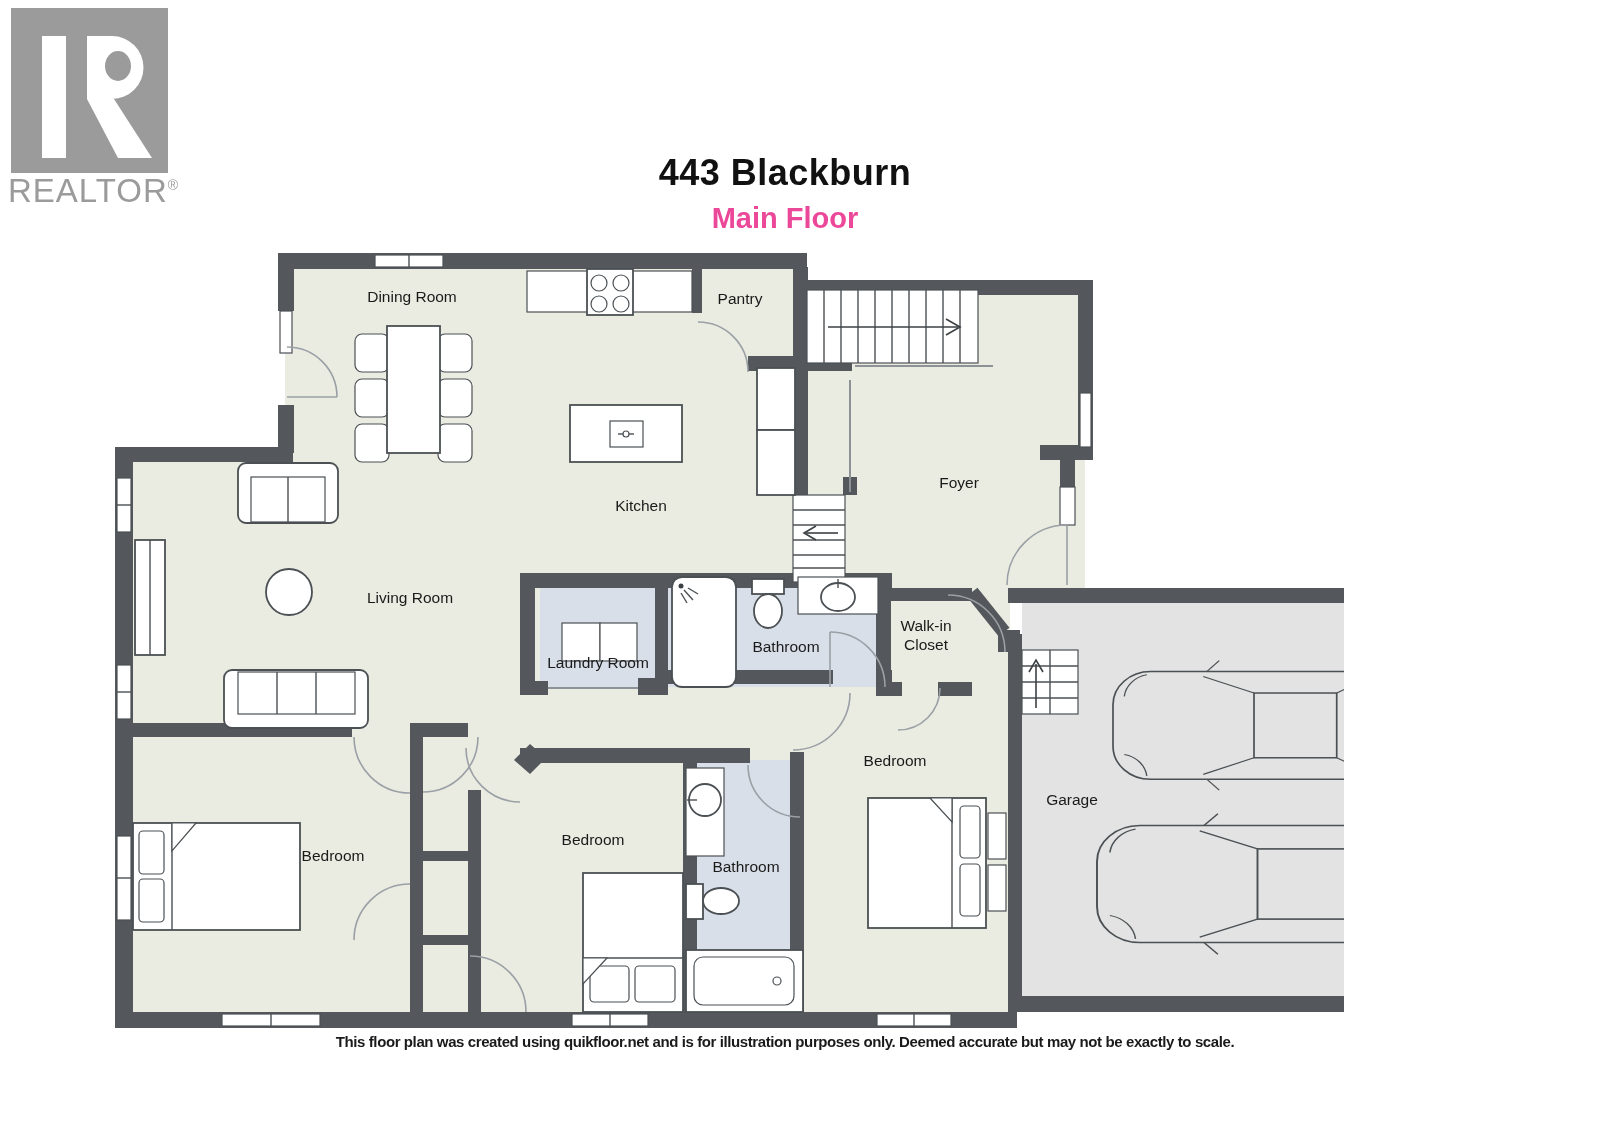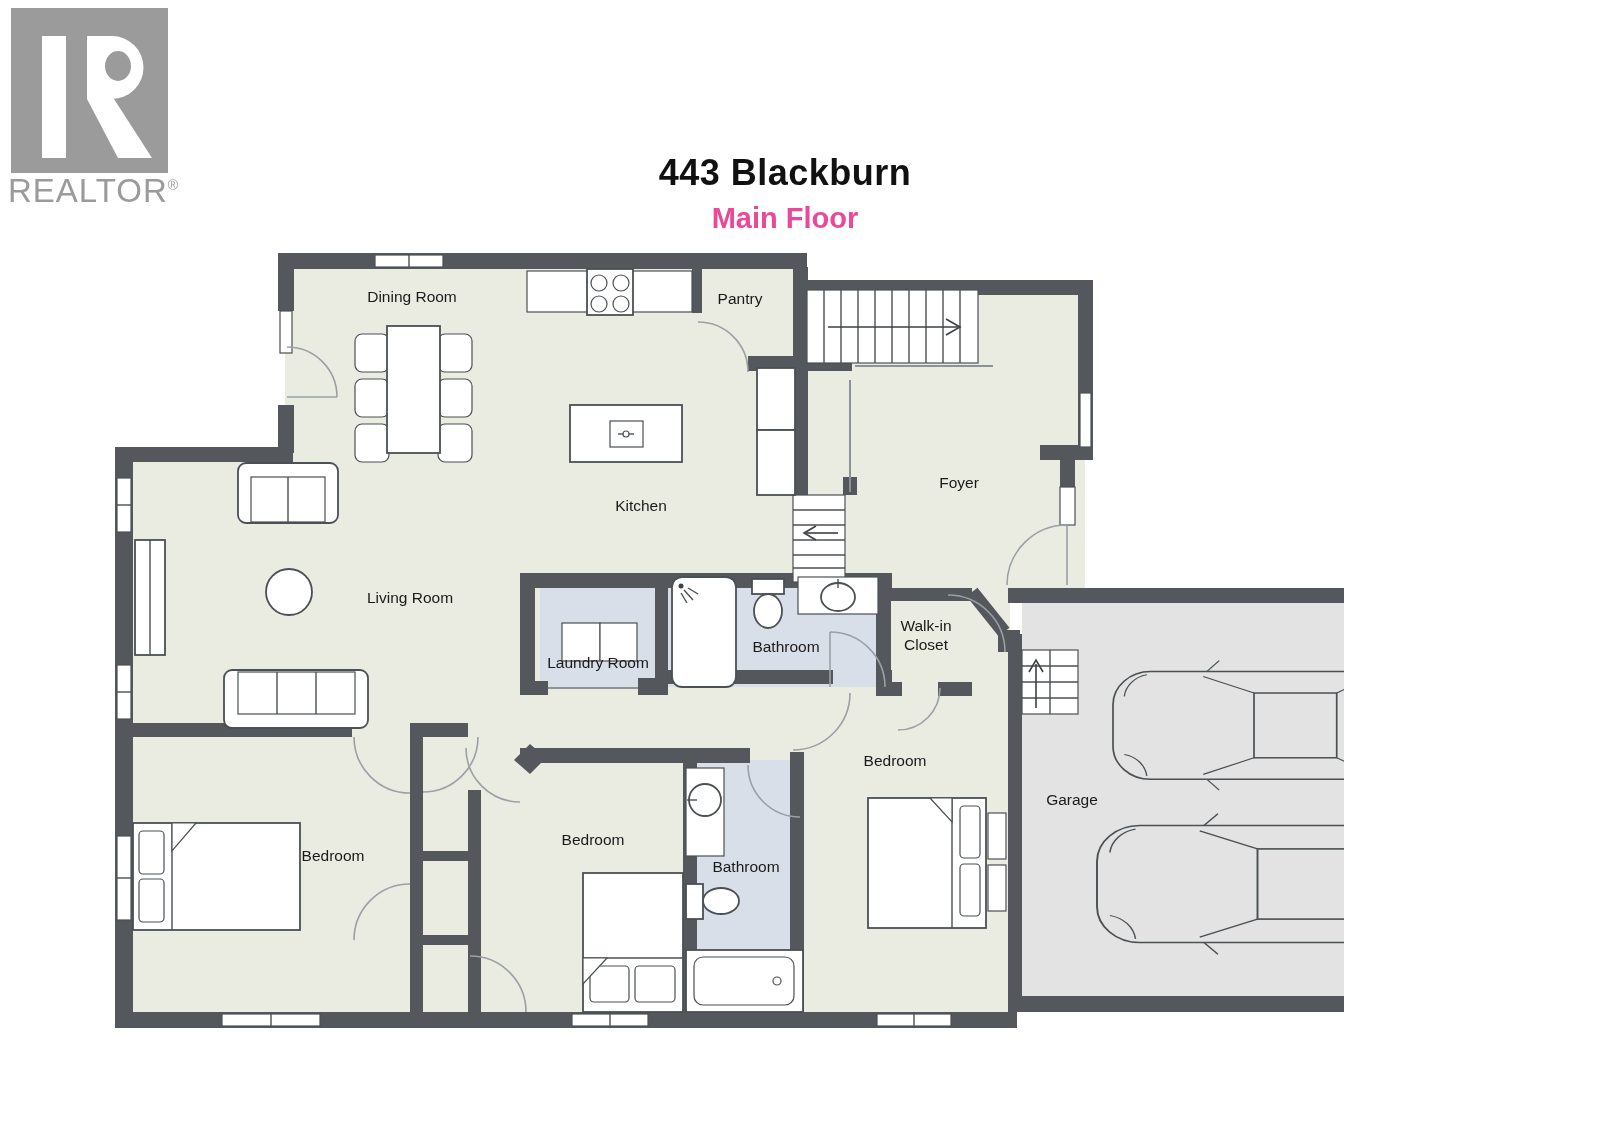--- a/index.html
+++ b/index.html
@@ -327,14 +327,15 @@
       <text class="lbl" x="746" y="872">Bathroom</text>
       <text class="lbl" x="1072" y="805">Garage</text>
     </g>
 
     <g>
       <path d="M1584,1104 c-4.3,0 -7.8,3.5 -7.8,7.8 c0,5.8 7.8,14.2 7.8,14.2 c0,0 7.8,-8.4 7.8,-14.2 c0,-4.3 -3.5,-7.8 -7.8,-7.8 z" fill="#64aed8"></path>
       <circle cx="1584" cy="1111.8" r="3" fill="#ffffff"></circle>
     </g>
   </svg>
 
+  <div class="disclaimer">This floor plan was created using quikfloor.net and is for illustration purposes only. Deemed accurate but may not be exactly to scale.</div>
 
 </div>
 
 </body></html>

